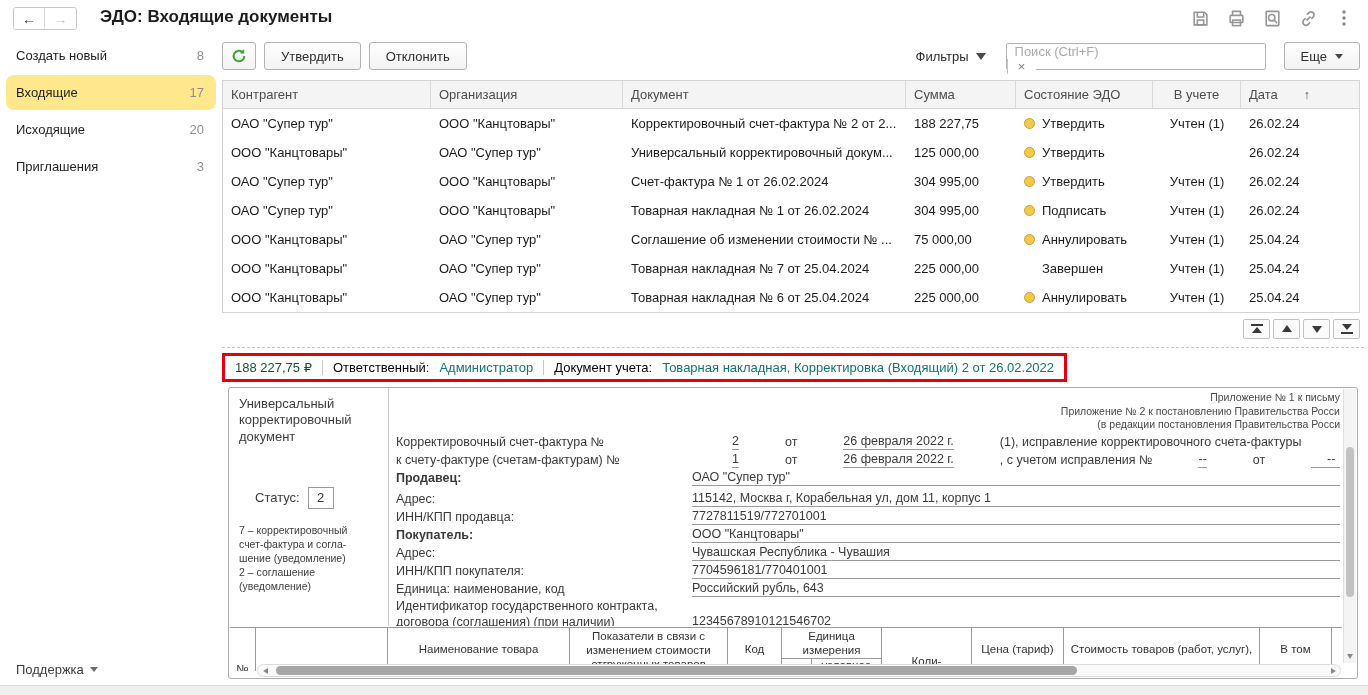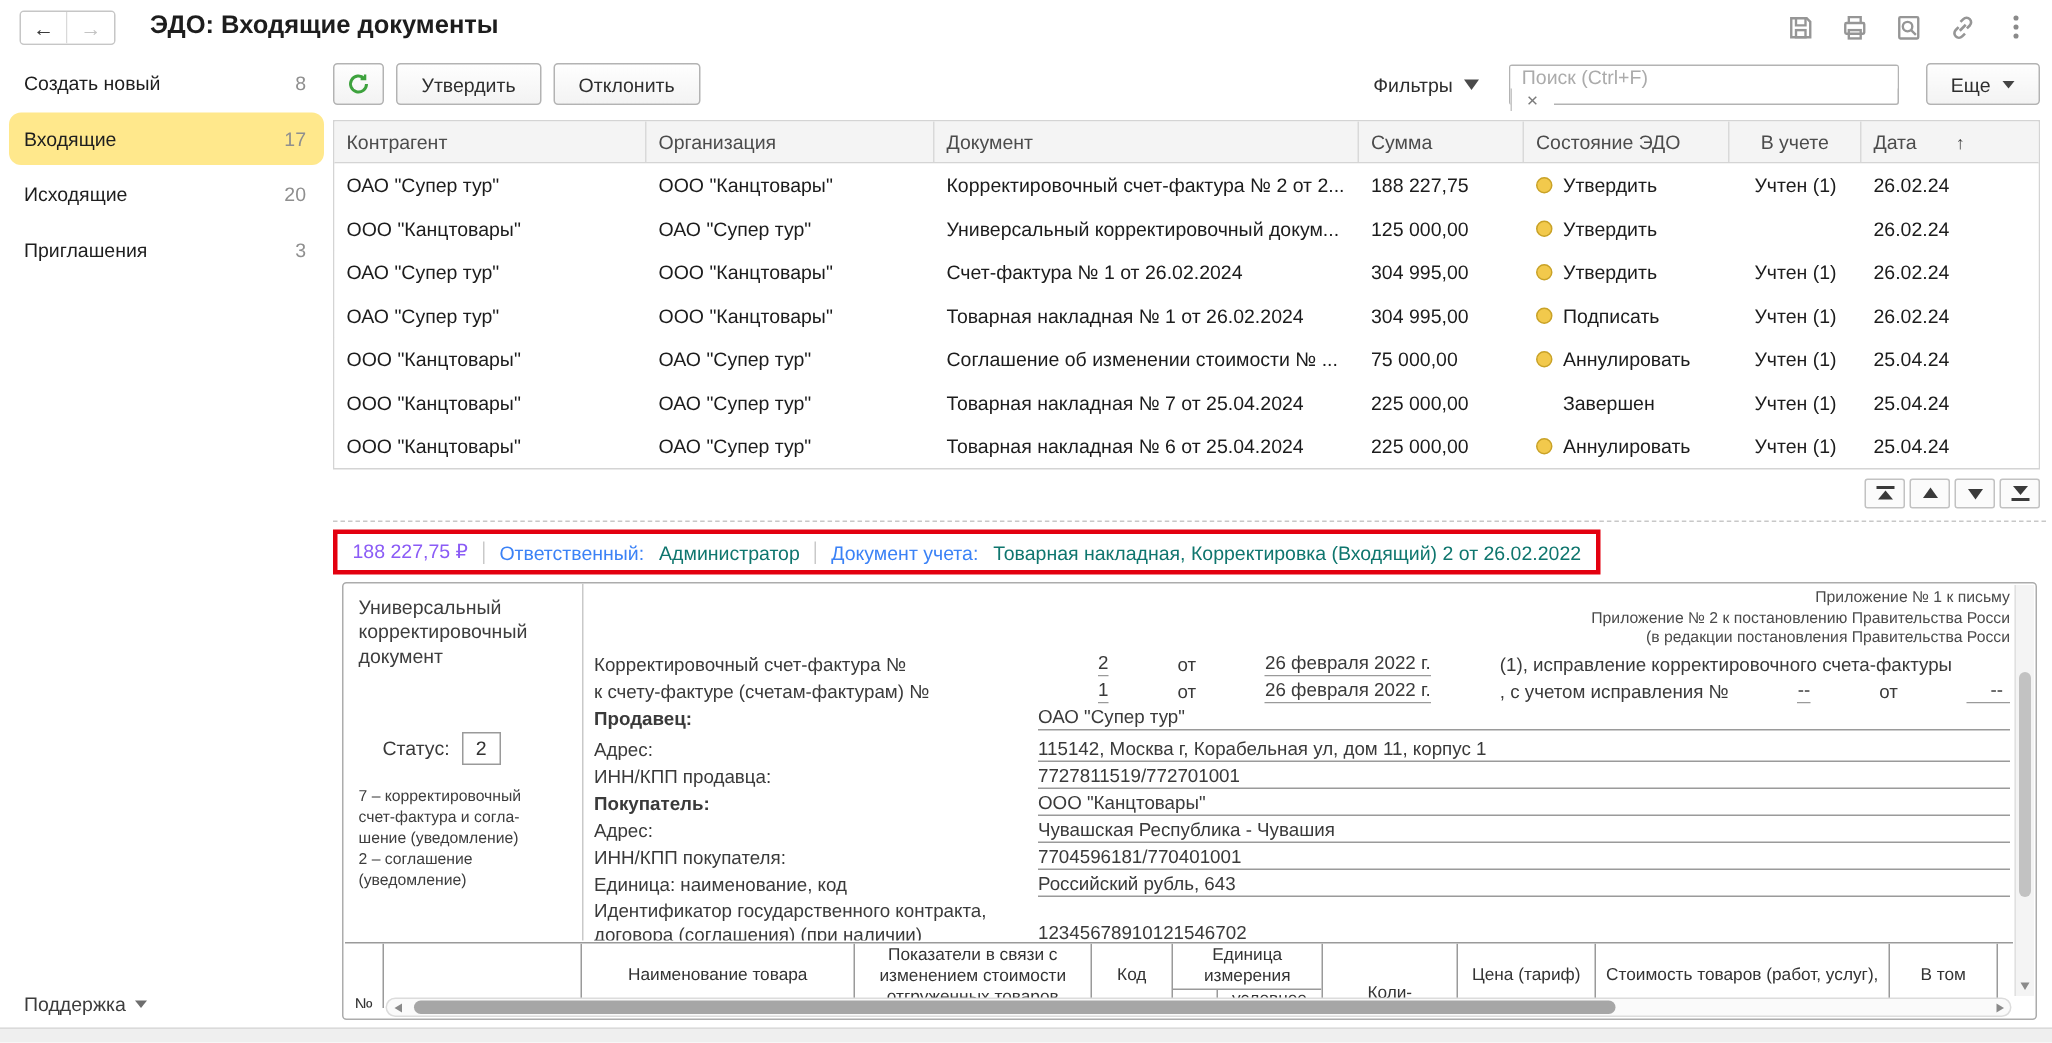--- a/index.html
+++ b/index.html
@@ -53,22 +53,22 @@
   .hiddenvis { visibility:hidden; }
 
   .list-nav { display:flex; justify-content:flex-end; gap:3px; margin:6px 8px 0 0; }
   .lnav-btn { width:27px; height:20px; border:1px solid #C2C2C2; border-radius:2px; background:#FBFBFB; display:flex; align-items:center; justify-content:center; cursor:pointer; padding:0; }
 
   .dash-sep { border-top:1px dashed #C8C8C8; margin:8px 4px 0 0; }
 
   
   .info-bar { display:inline-flex; align-items:center; gap:10px; margin-top:5px; border:3px solid #E3000F; padding:4px 10px; background:#fff; white-space:nowrap; }
   .vsep { width:1px; height:15px; background:#C9C9C9; }
-  .amount { color:#8b5cf6; }
-  .ilabel { color:#3b82f6; }
+  .amount { color:#14532d; }
+  .ilabel { color:#000000; }
   .link { color:#0f766e; cursor:pointer; }
 
   
   .preview { position:relative; margin:5px 10px 0 6px; height:292px; border:1px solid #ACACAC; border-radius:3px; background:#fff; overflow:hidden; color:#3a3a3a; }
   .pv-left { position:absolute; left:0; top:0; width:160px; height:238px; border-right:1px solid #C9C9C9; padding:8px 10px; }
   .doctype { font-size:13px; line-height:1.25; color:#3d3d3d; }
   .status-row { margin-top:42px; display:flex; align-items:center; gap:8px; padding-left:16px; }
   .status-box { width:26px; height:22px; border:1px solid #9a9a9a; display:flex; align-items:center; justify-content:center; font-size:13px; color:#333; }
   .status-notes { margin-top:14px; font-size:10.5px; line-height:1.35; color:#3d3d3d; }
   .pv-content { position:absolute; left:161px; top:0; right:15px; height:238px; padding:3px 2px 0 6px; overflow:hidden; font-size:12.5px; }

